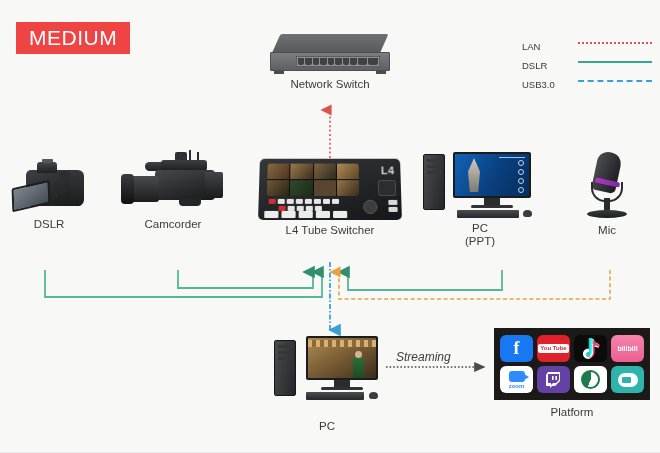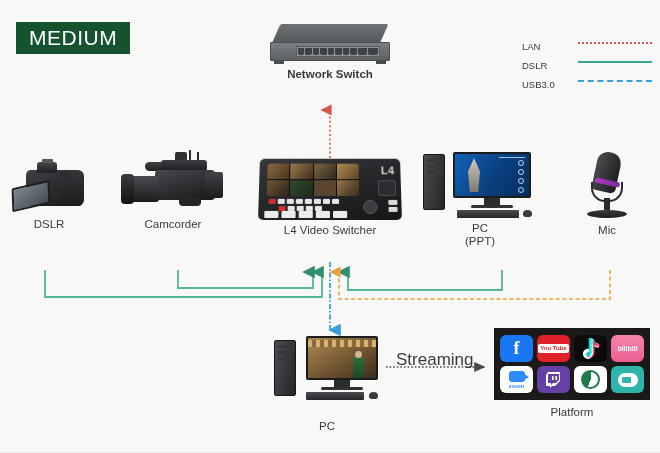--- a/index.html
+++ b/index.html
@@ -21,21 +21,21 @@
     background: #f8f8f7;
     border-bottom: 1px solid #e9e9e9;
     box-sizing: border-box;
   }
 
   
   #medium-badge {
     position: absolute;
     left: 16px;
     top: 22px;
-    background: #14532d;
+    background: #ef4444;
     color: #ffffff;
     font-size: 21px;
     letter-spacing: 0.5px;
     padding: 5px 13px 6px 13px;
     line-height: 1;
   }
 
   
   #legend {
     position: absolute;
@@ -75,21 +75,21 @@
     line-height: 1.15;
     margin-top: 4px;
     white-space: pre-line;
   }
   .device-art {
     position: relative;
     margin: 0 auto;
   }
 
   
-  #switch-node { left: 252px; top: 24px; width: 156px; font-weight: bold; }
+  #switch-node { left: 252px; top: 34px; width: 156px; }
   .sw-body { width: 120px; height: 40px; margin: 0 auto; position: relative; }
   .sw-top {
     position: absolute; left: 6px; top: 0; width: 108px; height: 20px;
     background: linear-gradient(#6f7275, #55585b);
     transform: skewX(-24deg);
     border-radius: 2px 2px 0 0;
   }
   .sw-front {
     position: absolute; left: 0; top: 18px; width: 120px; height: 19px;
     background: linear-gradient(#7c7f82, #5d6063);
@@ -348,21 +348,21 @@
   .teal-cloud { width:20px; height:14px; background:#fff; border-radius:8px; position:relative; }
   .teal-cam { position:absolute; left:4px; top:4px; width:9px; height:6px;
               background:#2fb3ad; border-radius:1px; }
 
   
   #wires { position: absolute; left:0; top:0; width:660px; height:453px; pointer-events:none; }
 
   
   #streaming-label {
     position: absolute; left: 396px; top: 350px;
-    font-size: 17px; color: #3b3b3b;
+    font-size: 12px; color: #3b3b3b; font-style: italic;
   }
 </style>
 </head>
 <body>
 
 <div id="stage">
 
   <div id="medium-badge">MEDIUM</div>
 
   <div id="legend">
@@ -504,21 +504,21 @@
           <span class="l4-btn"></span>
         <span class="l4-btn"></span>
           <span class="l4-btn"></span>
       </div>
       <div class="l4-knob"></div>
       <div class="l4-sidekeys">
         <span class="l4-sidekey"></span>
           <span class="l4-sidekey"></span>
       </div>
     </div>
-    <div class="node-label">L4 Video Switcher</div>
+    <div class="node-label">L4 Tube Switcher</div>
   </div>
 
   <div class="node" id="pcppt-node">
     <div class="device-art desk">
       <div class="tower">
         <span class="tower-bay" style="top:4px;"></span>
         <span class="tower-bay" style="top:10px;"></span>
         <span class="tower-bay" style="top:16px;"></span>
       </div>
       <div class="monitor">

